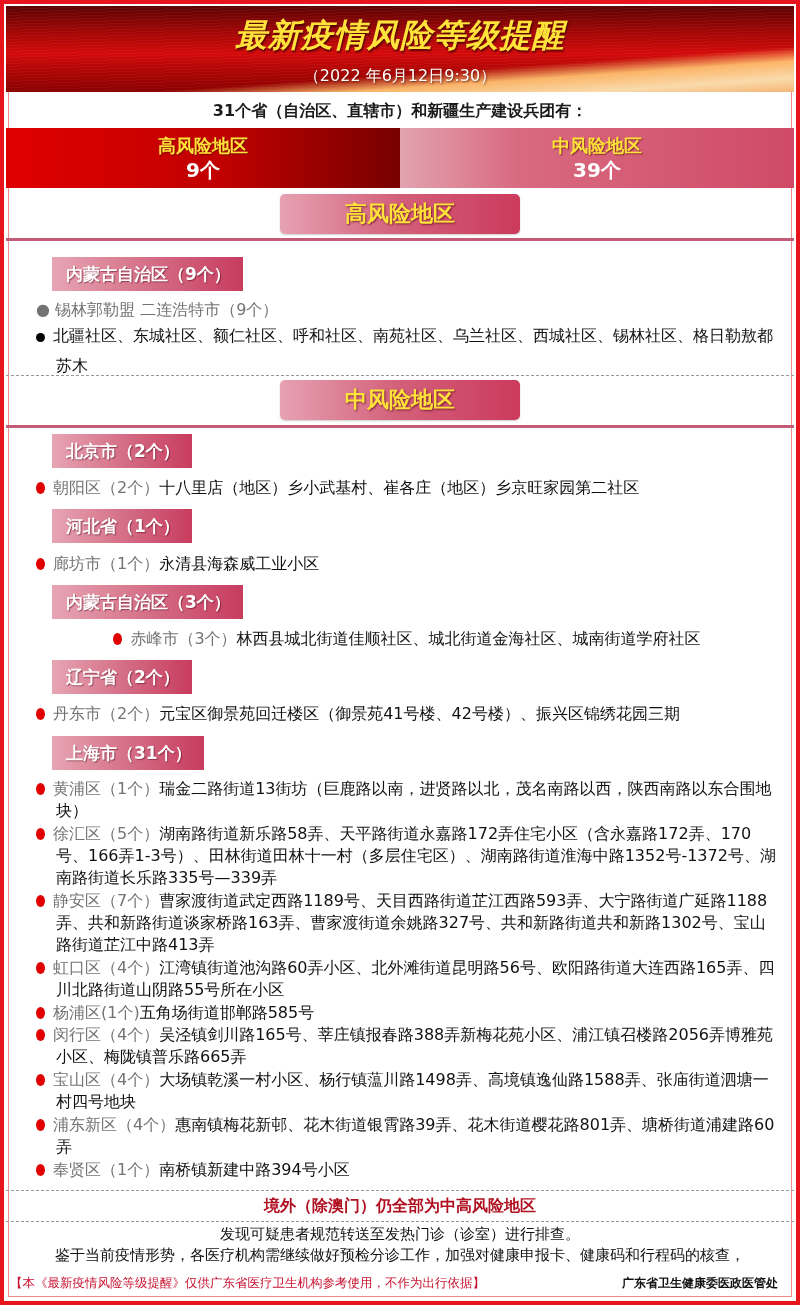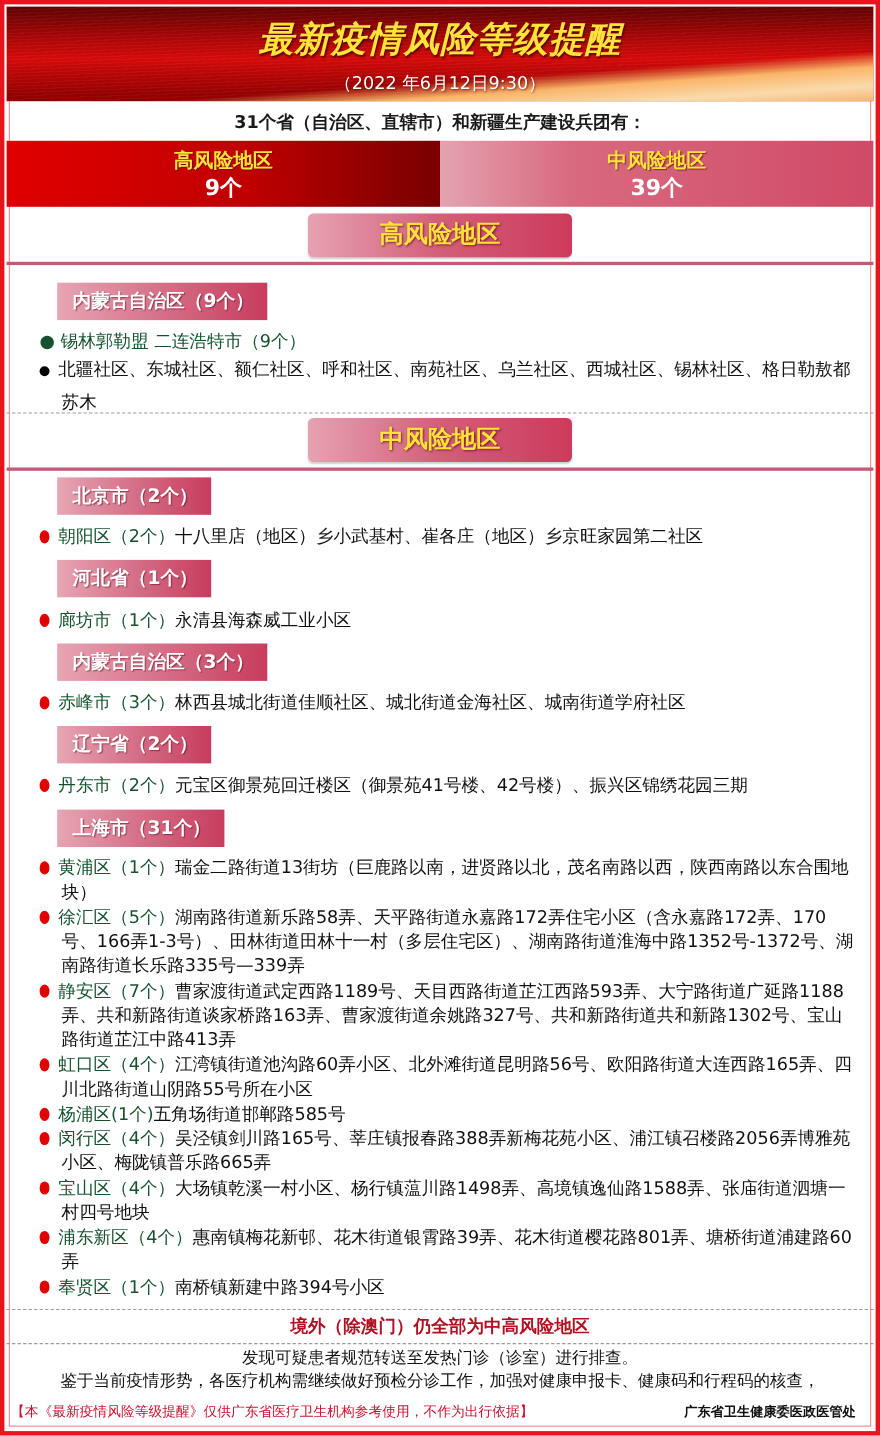--- a/index.html
+++ b/index.html
@@ -55,21 +55,21 @@
     position: absolute; left: 52px; height: 34px; line-height: 34px; padding: 0 12px 0 14px;
     background: linear-gradient(90deg, #e7a5b3 0%, #d36a83 55%, #c83c5e 100%);
     color: #fff; font-size: 17px; font-weight: bold;
     text-shadow: 1px 1px 1px rgba(80,0,20,0.5);
   }
   .entry {
     position: absolute; left: 36px; width: 742px; font-size: 16px; line-height: 22px; color: #111;
   }
   .bullet { display: inline-block; width: 9px; height: 12px; border-radius: 50%; background: #e00000; margin-right: 8px; vertical-align: -1px; }
   .bullet.black { background: #000; width: 9px; height: 9px; }
-  .city { color: #14532d; }
+  .city { color: #737373; }
   .indent { padding-left: 20px; text-indent: -20px; }
   .footer-overseas {
     position: absolute; left: 6px; top: 1193px; width: 788px; height: 26px; text-align: center;
     font-family: "DejaVu Serif", "Liberation Serif", serif; font-size: 16px; font-weight: bold; color: #b01020; line-height: 26px;
   }
   .notice {
     position: absolute; left: 6px; top: 1224px; width: 788px; text-align: center;
     font-family: "DejaVu Serif", "Liberation Serif", serif; font-size: 15px; line-height: 21px; color: #111;
   }
   .disclaimer {
@@ -124,21 +124,21 @@
 <div class="entry" style="top:477px;">
   <span class="bullet"></span><span class="city">朝阳区（2个）</span><span>十八里店（地区）乡小武基村、崔各庄（地区）乡京旺家园第二社区</span>
 </div>
 
 <div class="prov-tag" style="top:509px;">河北省（1个）</div>
 <div class="entry" style="top:553px;">
   <span class="bullet"></span><span class="city">廊坊市（1个）</span><span>永清县海森威工业小区</span>
 </div>
 
 <div class="prov-tag" style="top:585px;">内蒙古自治区（3个）</div>
-<div class="entry" style="top:628px;">
+<div class="entry" style="top:628px;text-align:center;">
   <span class="bullet"></span><span class="city">赤峰市（3个）</span><span>林西县城北街道佳顺社区、城北街道金海社区、城南街道学府社区</span>
 </div>
 
 <div class="prov-tag" style="top:660px;">辽宁省（2个）</div>
 <div class="entry" style="top:703px;">
   <span class="bullet"></span><span class="city">丹东市（2个）</span><span>元宝区御景苑回迁楼区（御景苑41号楼、42号楼）、振兴区锦绣花园三期</span>
 </div>
 
 <div class="prov-tag" style="top:736px;">上海市（31个）</div>
 

